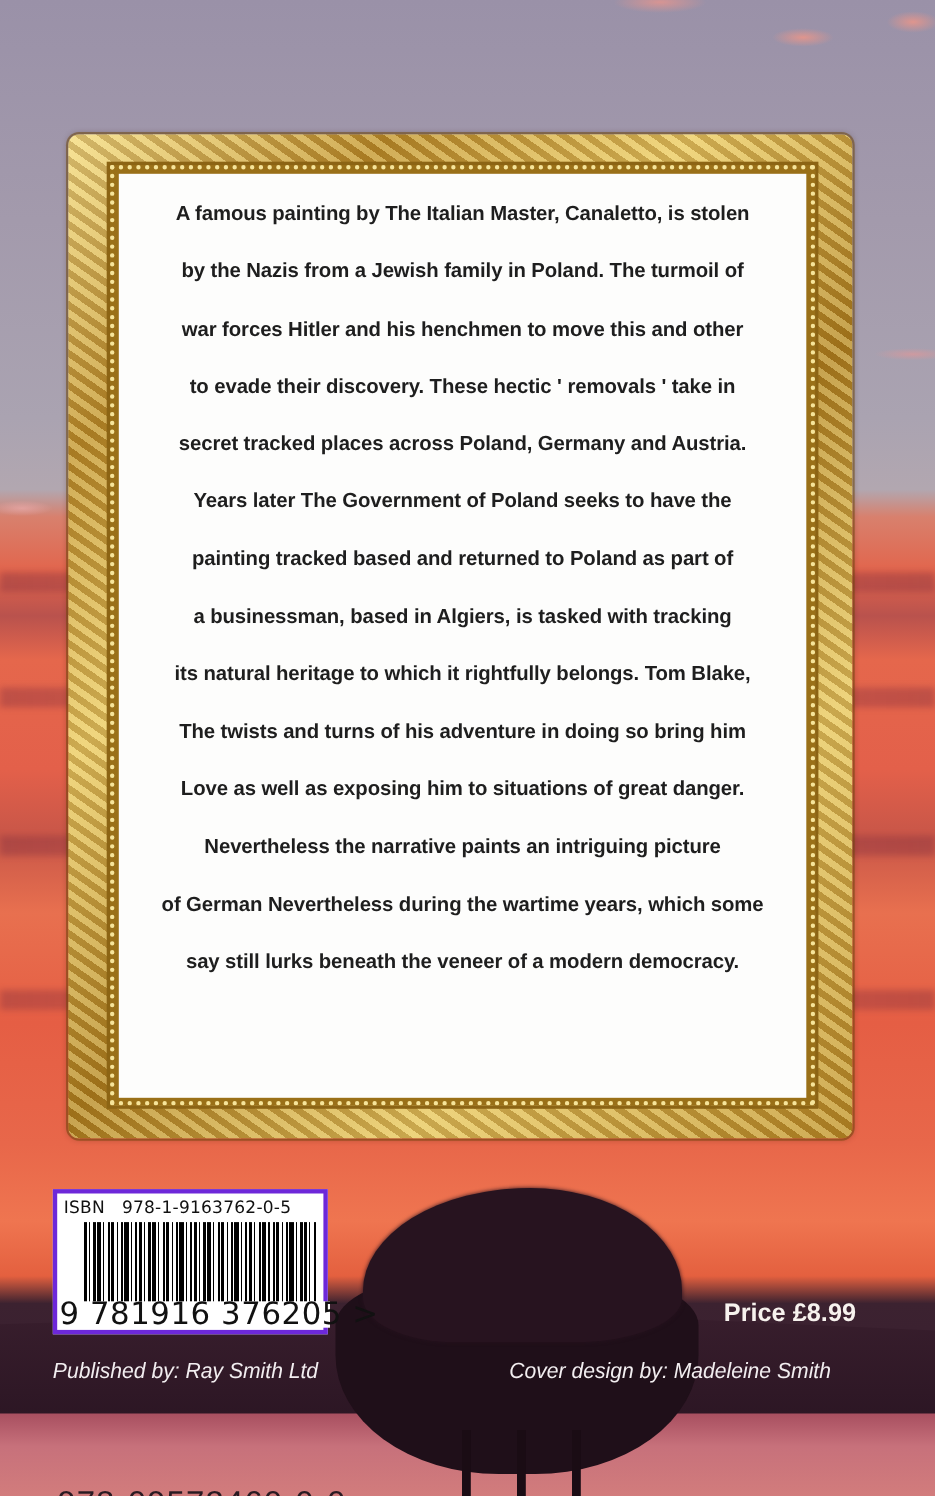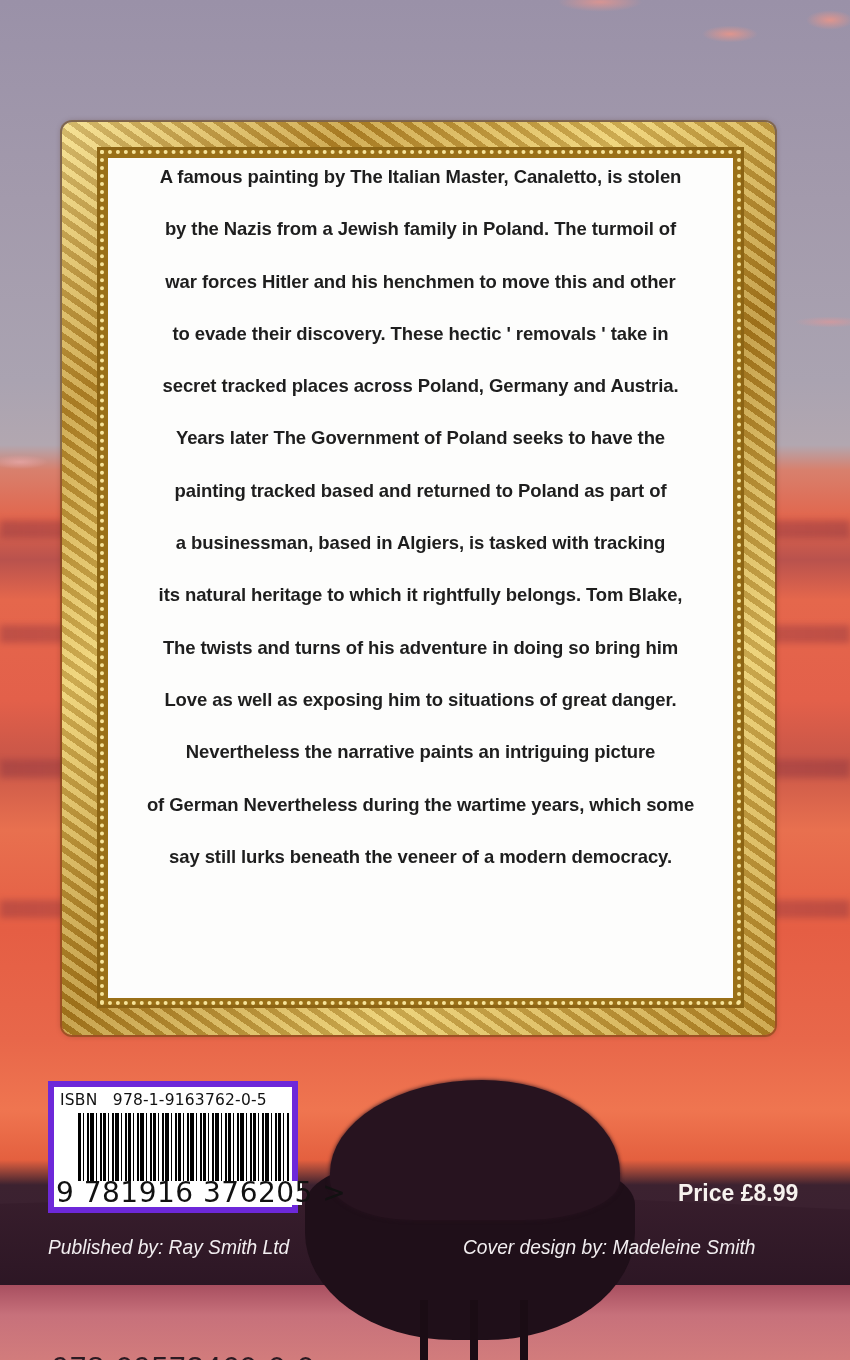--- a/index.html
+++ b/index.html
@@ -64,33 +64,33 @@
     }
     .frame-inner-ring {
       position: absolute; left: 38px; top: 28px; right: 34px; bottom: 30px;
       border: 4px dotted #f6e49a;
       outline: 3px solid #8c6414;
       background: #9a7018;
     }
     .panel {
       position: absolute; left: 108px; top: 158px; width: 625px; height: 840px;
       background: #fdfdfc;
-      box-sizing: border-box; padding-top: 9px;
+      box-sizing: border-box; padding-top: 26px;
     }
     .blurb-line {
       display: block; text-align: center; font-weight: bold;
       font-size: 18.5px; color: #1e1e1e; height: 52.3px; line-height: 20px;
       letter-spacing: -0.1px; white-space: nowrap;
     }
 
     
     .barcode-box {
       position: absolute; left: 48px; top: 1081px; width: 250px; height: 132px;
       background: #fff; box-sizing: border-box; padding: 4px 6px;
-      border: 6px solid #6d28d9;
+      border: 4px solid #6d28d9;
     }
     .isbn-text {
       font-family: "DejaVu Sans", sans-serif; font-size: 15.5px; color: #111;
       line-height: 18px; letter-spacing: 0.2px; white-space: pre;
     }
     .bars {
       position: absolute; left: 24px; top: 26px; width: 212px; height: 82px;
       background: repeating-linear-gradient(90deg,
         #000 0 3px, #fff 3px 5px, #000 5px 6px, #fff 6px 9px,
         #000 9px 11px, #fff 11px 12px, #000 12px 16px, #fff 16px 18px,
@@ -98,21 +98,21 @@
     }
     .bar-digits {
       position: absolute; left: 2px; bottom: 2px; width: 246px;
       font-family: "DejaVu Sans", sans-serif; font-size: 28px; color: #111;
       line-height: 24px; white-space: pre; letter-spacing: 0.5px;
       background: linear-gradient(90deg, #fff 0 16px, transparent 16px 22px, #fff 22px 100%);
     }
 
     .price {
       position: absolute; left: 658px; top: 1180px;
-      font-weight: bold; font-size: 23px; color: #f7f2ee; margin-left: 20px;
+      font-weight: bold; font-size: 23px; color: #f7f2ee;
     }
     .credit {
       position: absolute; top: 1236px; font-style: italic; font-size: 20px; color: #f2eef0;
       transform: scaleX(0.96); transform-origin: left;
     }
     .bottom-number {
       position: absolute; left: 52px; top: 1350px; font-size: 30px; color: #2a1a22;
       white-space: nowrap; letter-spacing: 1px;
     }
   </style>

